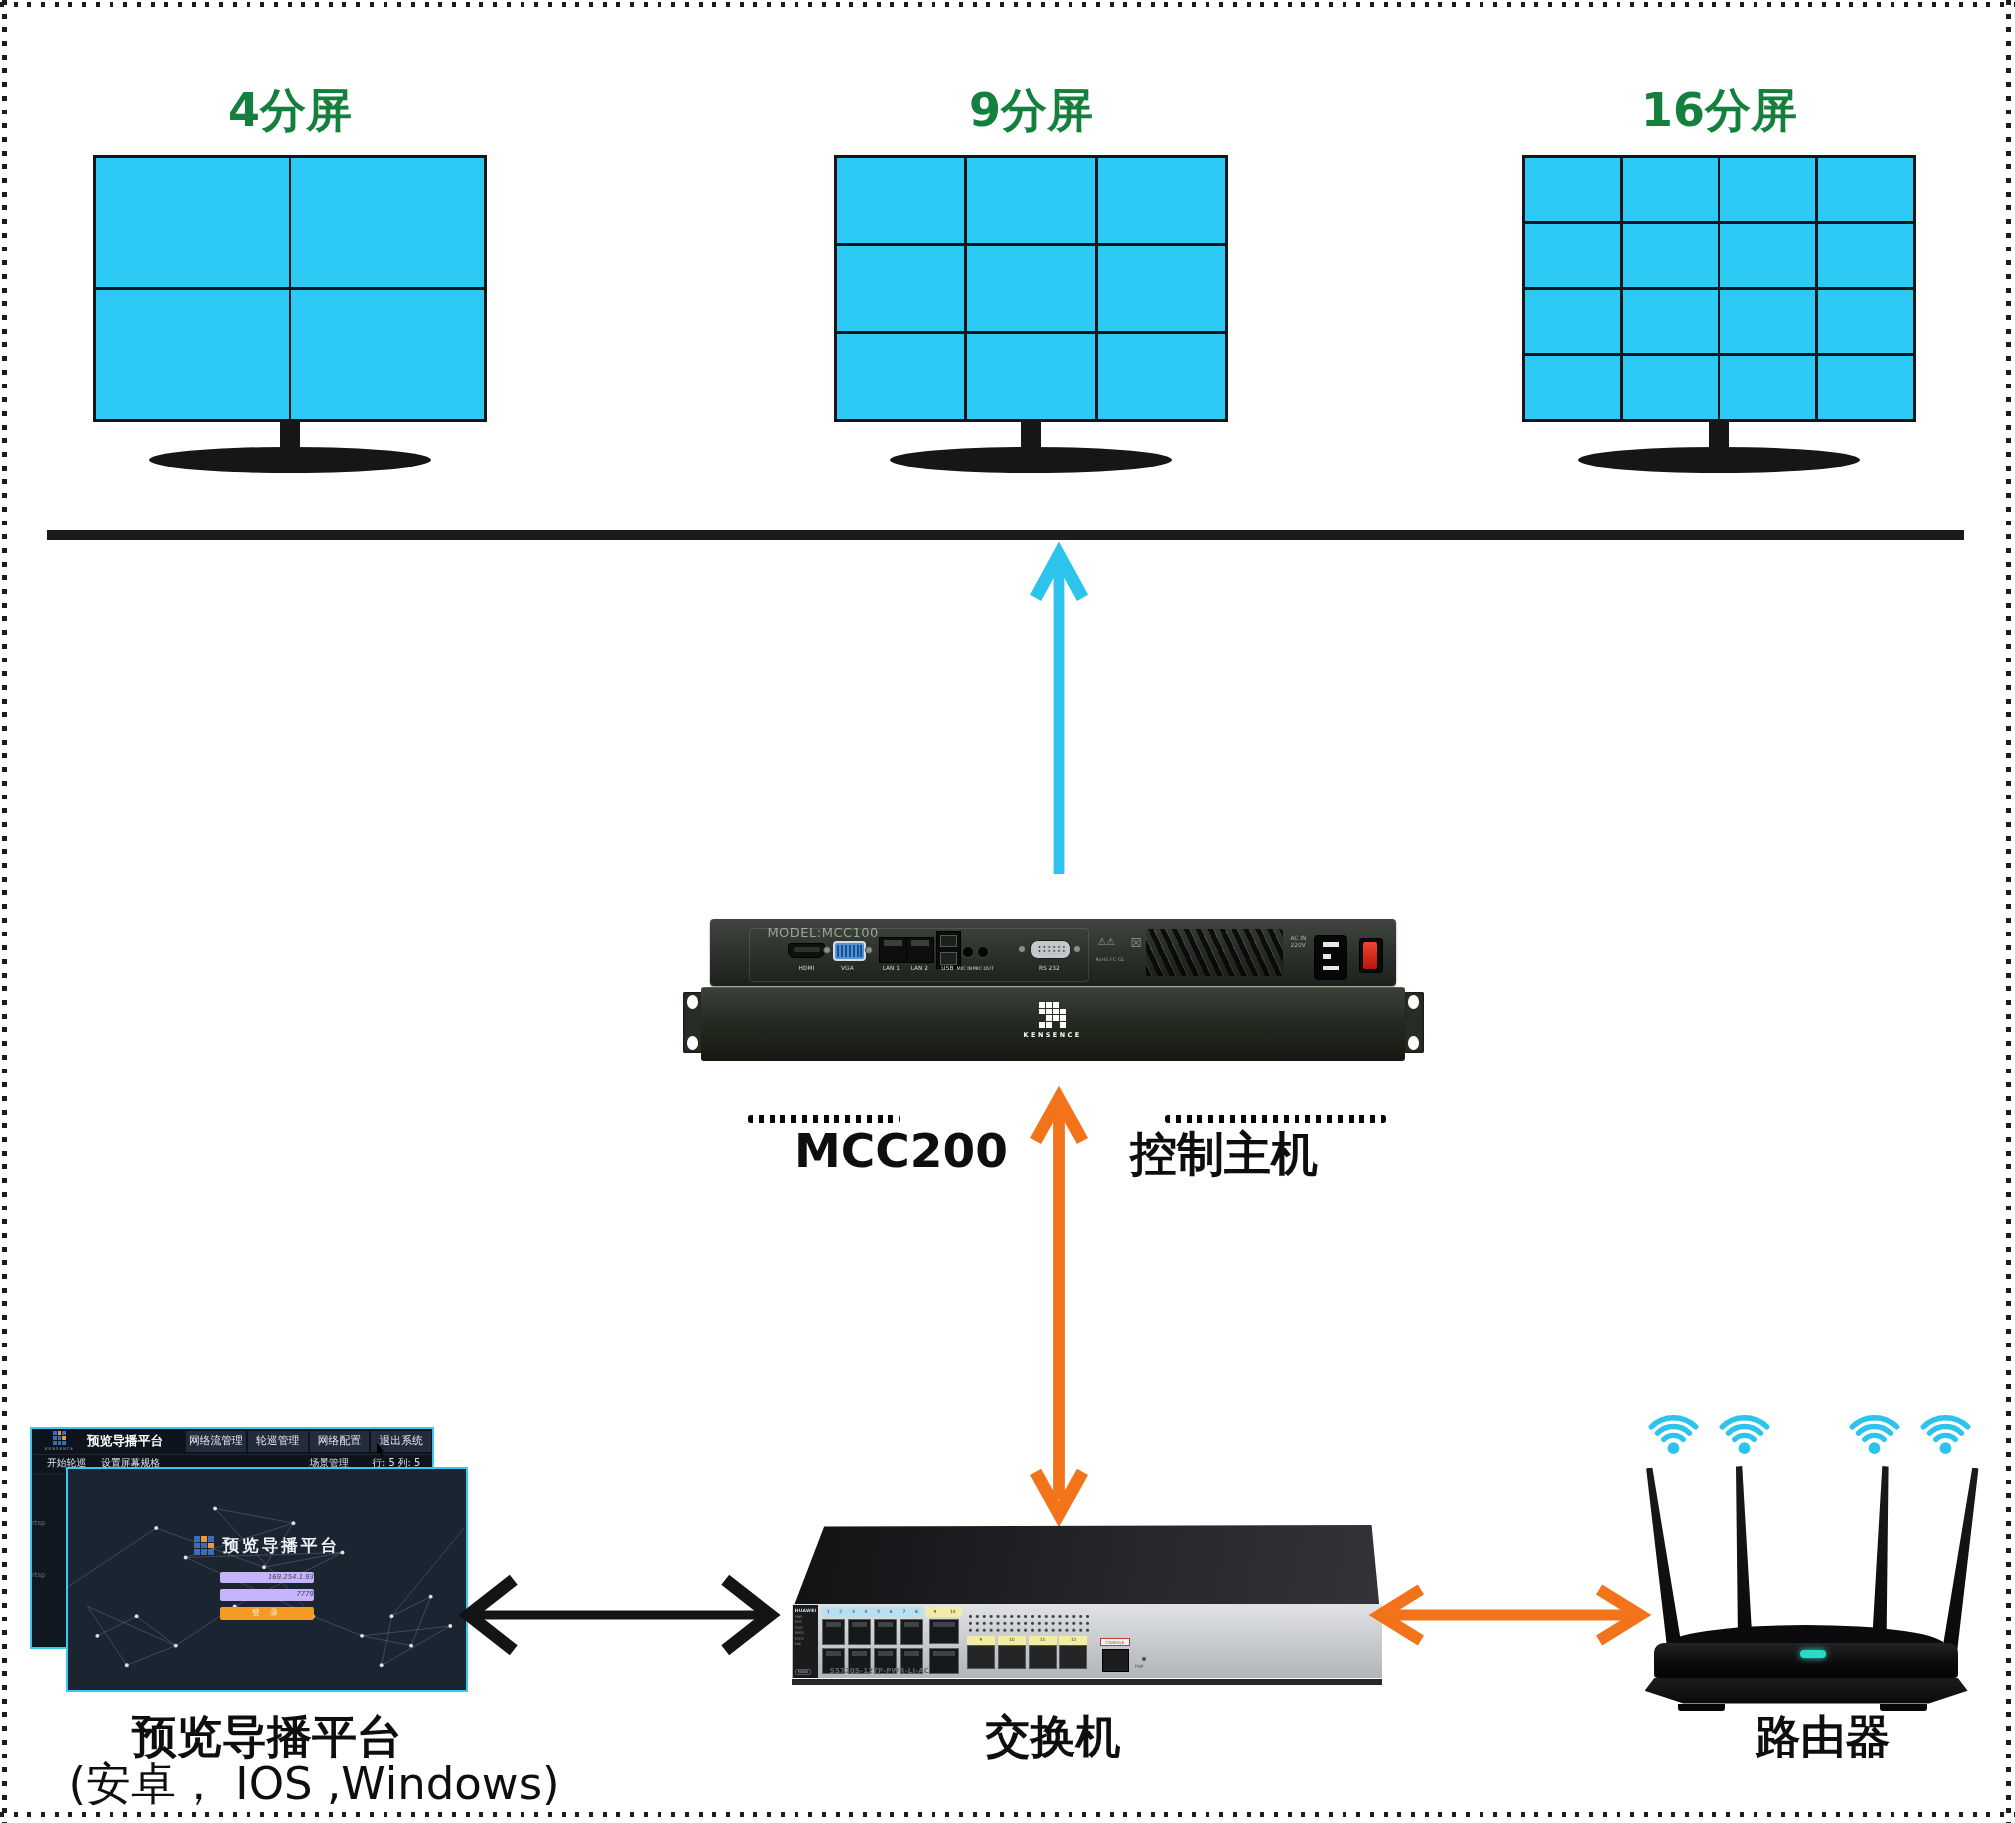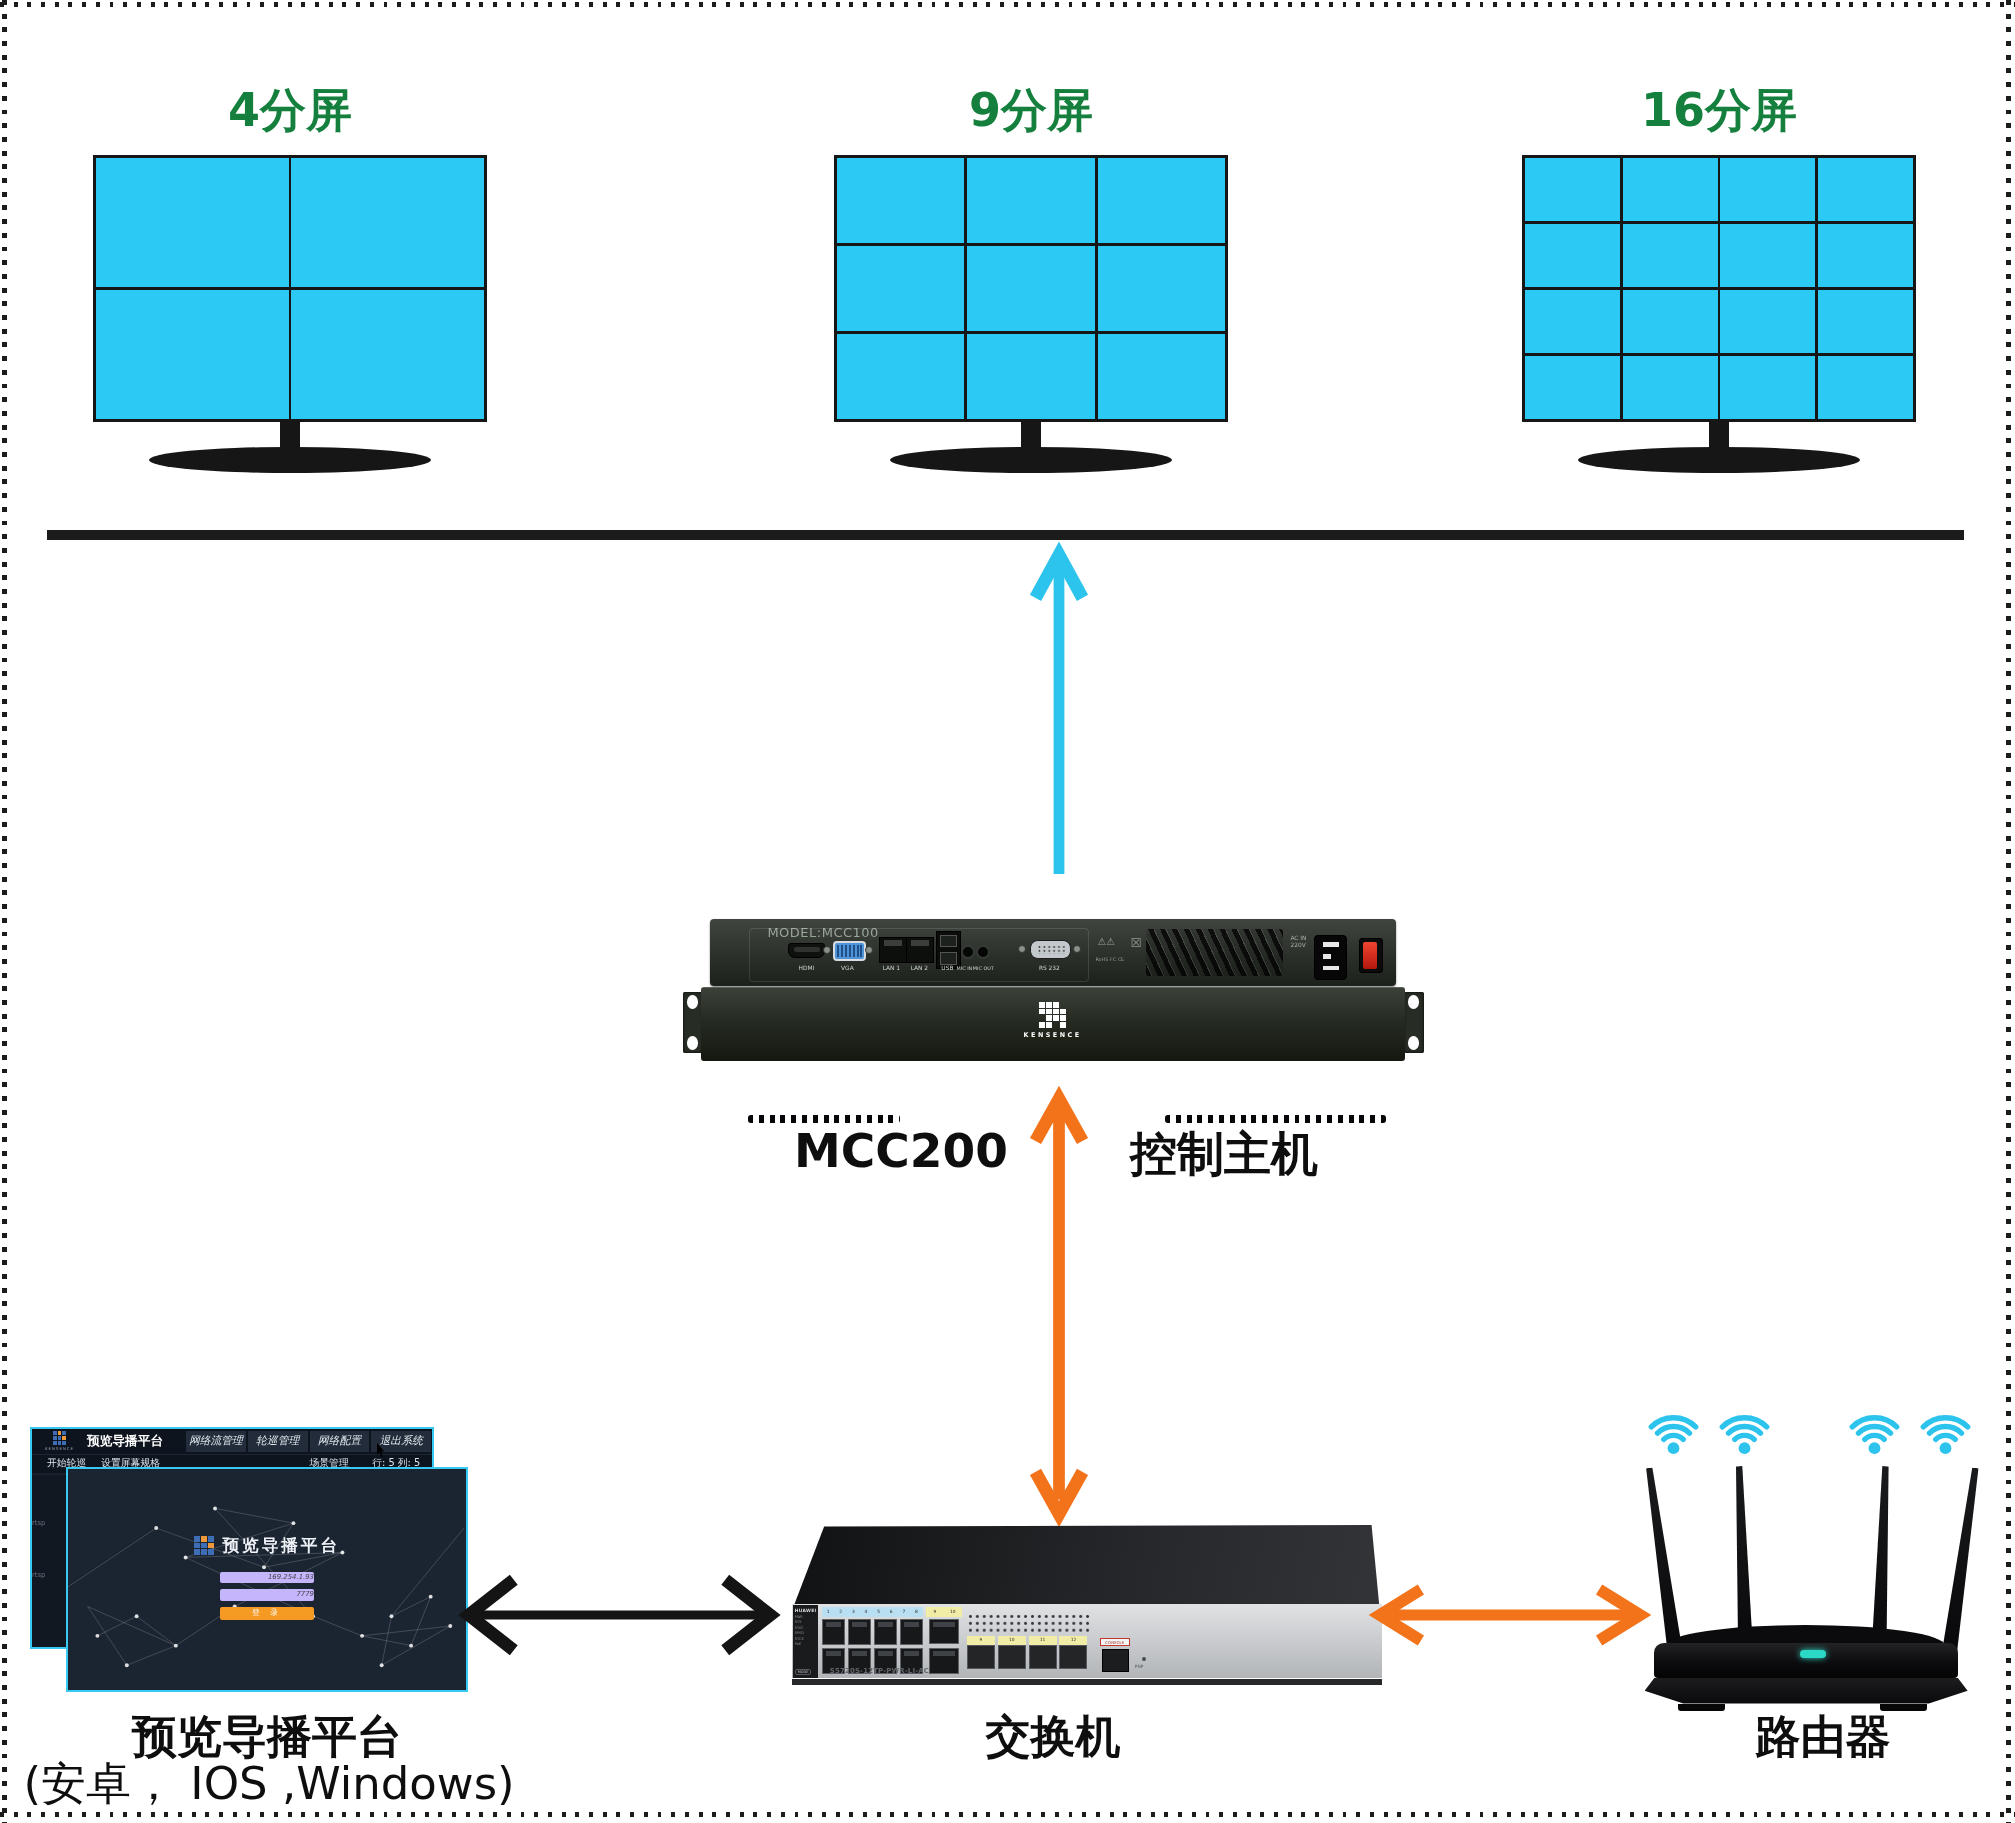--- a/index.html
+++ b/index.html
@@ -60,32 +60,32 @@
   .earhole{position:absolute;left:3.9px;width:10.8px;height:13.7px;background:#fff;border-radius:50%;}
   .mcc-logo{position:absolute;left:50%;top:13.7px;transform:translateX(-50%);text-align:center;}
   .klogo{display:grid;grid-template-columns:repeat(4,5.9px);gap:1px;width:26.5px;margin:0 auto;}
   .klogo i{height:5.9px;background:#fff;} .klogo i.off{background:transparent;}
   .kbrand{margin-top:2.9px;font-size:6.4px;letter-spacing:2.5px;color:#fff;font-weight:700;}
   .fvent{position:absolute;top:127px;height:7.8px;border-radius:2.9px;
          background-image:repeating-linear-gradient(90deg,#04060a 0 4.9px,transparent 4.9px 10.8px);}
   
   .bigcap{position:absolute;font-weight:900;font-size:47px;text-align:center;color:#0e0e0e;white-space:nowrap;}
   .cap46{font-size:45px;}
-  .cap-sub{position:absolute;font-size:45px;font-weight:400;text-align:center;color:#0e0e0e;white-space:nowrap;line-height:1.05;}
+  .cap-sub{position:absolute;font-size:45px;font-weight:400;text-align:center;color:#0e0e0e;white-space:nowrap;line-height:1.05;margin-left:45px;}
   
   .win{position:absolute;border:2.9px solid var(--win-border,#38c9f2);background:#1a212c;box-sizing:border-box;}
   .win1{left:30px;top:1427px;width:404px;height:222px;}
   .win2{left:66px;top:1467px;width:402px;height:225px;background:#1b2431;overflow:hidden;}
   .menubar{position:relative;height:24.5px;background:#0d141d;display:flex;align-items:stretch;}
   .brandbox{width:55px;display:flex;flex-direction:column;align-items:center;justify-content:center;}
   .plogo{display:grid;grid-template-columns:repeat(3,3.9px);gap:1px;}
   .plogo i{height:3.9px;} .plogo i.b{background:#3d6db5;} .plogo i.o{background:#ef9a3a;}
   .brandtxt{font-size:3.9px;color:#8ea0b4;letter-spacing:1px;margin-top:1px;}
   .apptitle{width:98px;color:#fff;font-size:12.7px;font-weight:700;line-height:24.5px;}
-  .menu-strip{flex:1;display:flex;font-style:italic;}
+  .menu-strip{flex:1;display:flex;}
   .menu-strip span{flex:1;margin:2px 1px;background:#222c3a;color:#e4eaf1;font-size:10.8px;text-align:center;line-height:20.6px;}
   .toolbar{height:18.6px;background:#0d141d;border-top:1px solid #1e2835;display:flex;align-items:center;
            font-size:9.8px;color:#dde4ec;}
   .toolbar span{margin-left:15px;} .tb-spacer{flex:1;margin:0!important;}
   .toolbar span.tb-r{margin-left:23.5px;} .toolbar span:last-child{margin-right:11.8px;}
   .sidebar{position:absolute;left:0px;top:46px;width:41px;bottom:0;background:#111821;}
   .sidebar span{display:block;font-size:6.9px;color:#66727f;padding-left:0;margin-top:44px;}
   .cursor{position:absolute;left:345px;top:13.7px;width:10.8px;height:14.7px;background:#000;
           clip-path:polygon(0 0,0 82%,24% 64%,40% 100%,54% 94%,40% 60%,66% 58%);}
   .login-group{position:absolute;left:0;right:0;top:65px;display:flex;flex-direction:column;align-items:center;}

